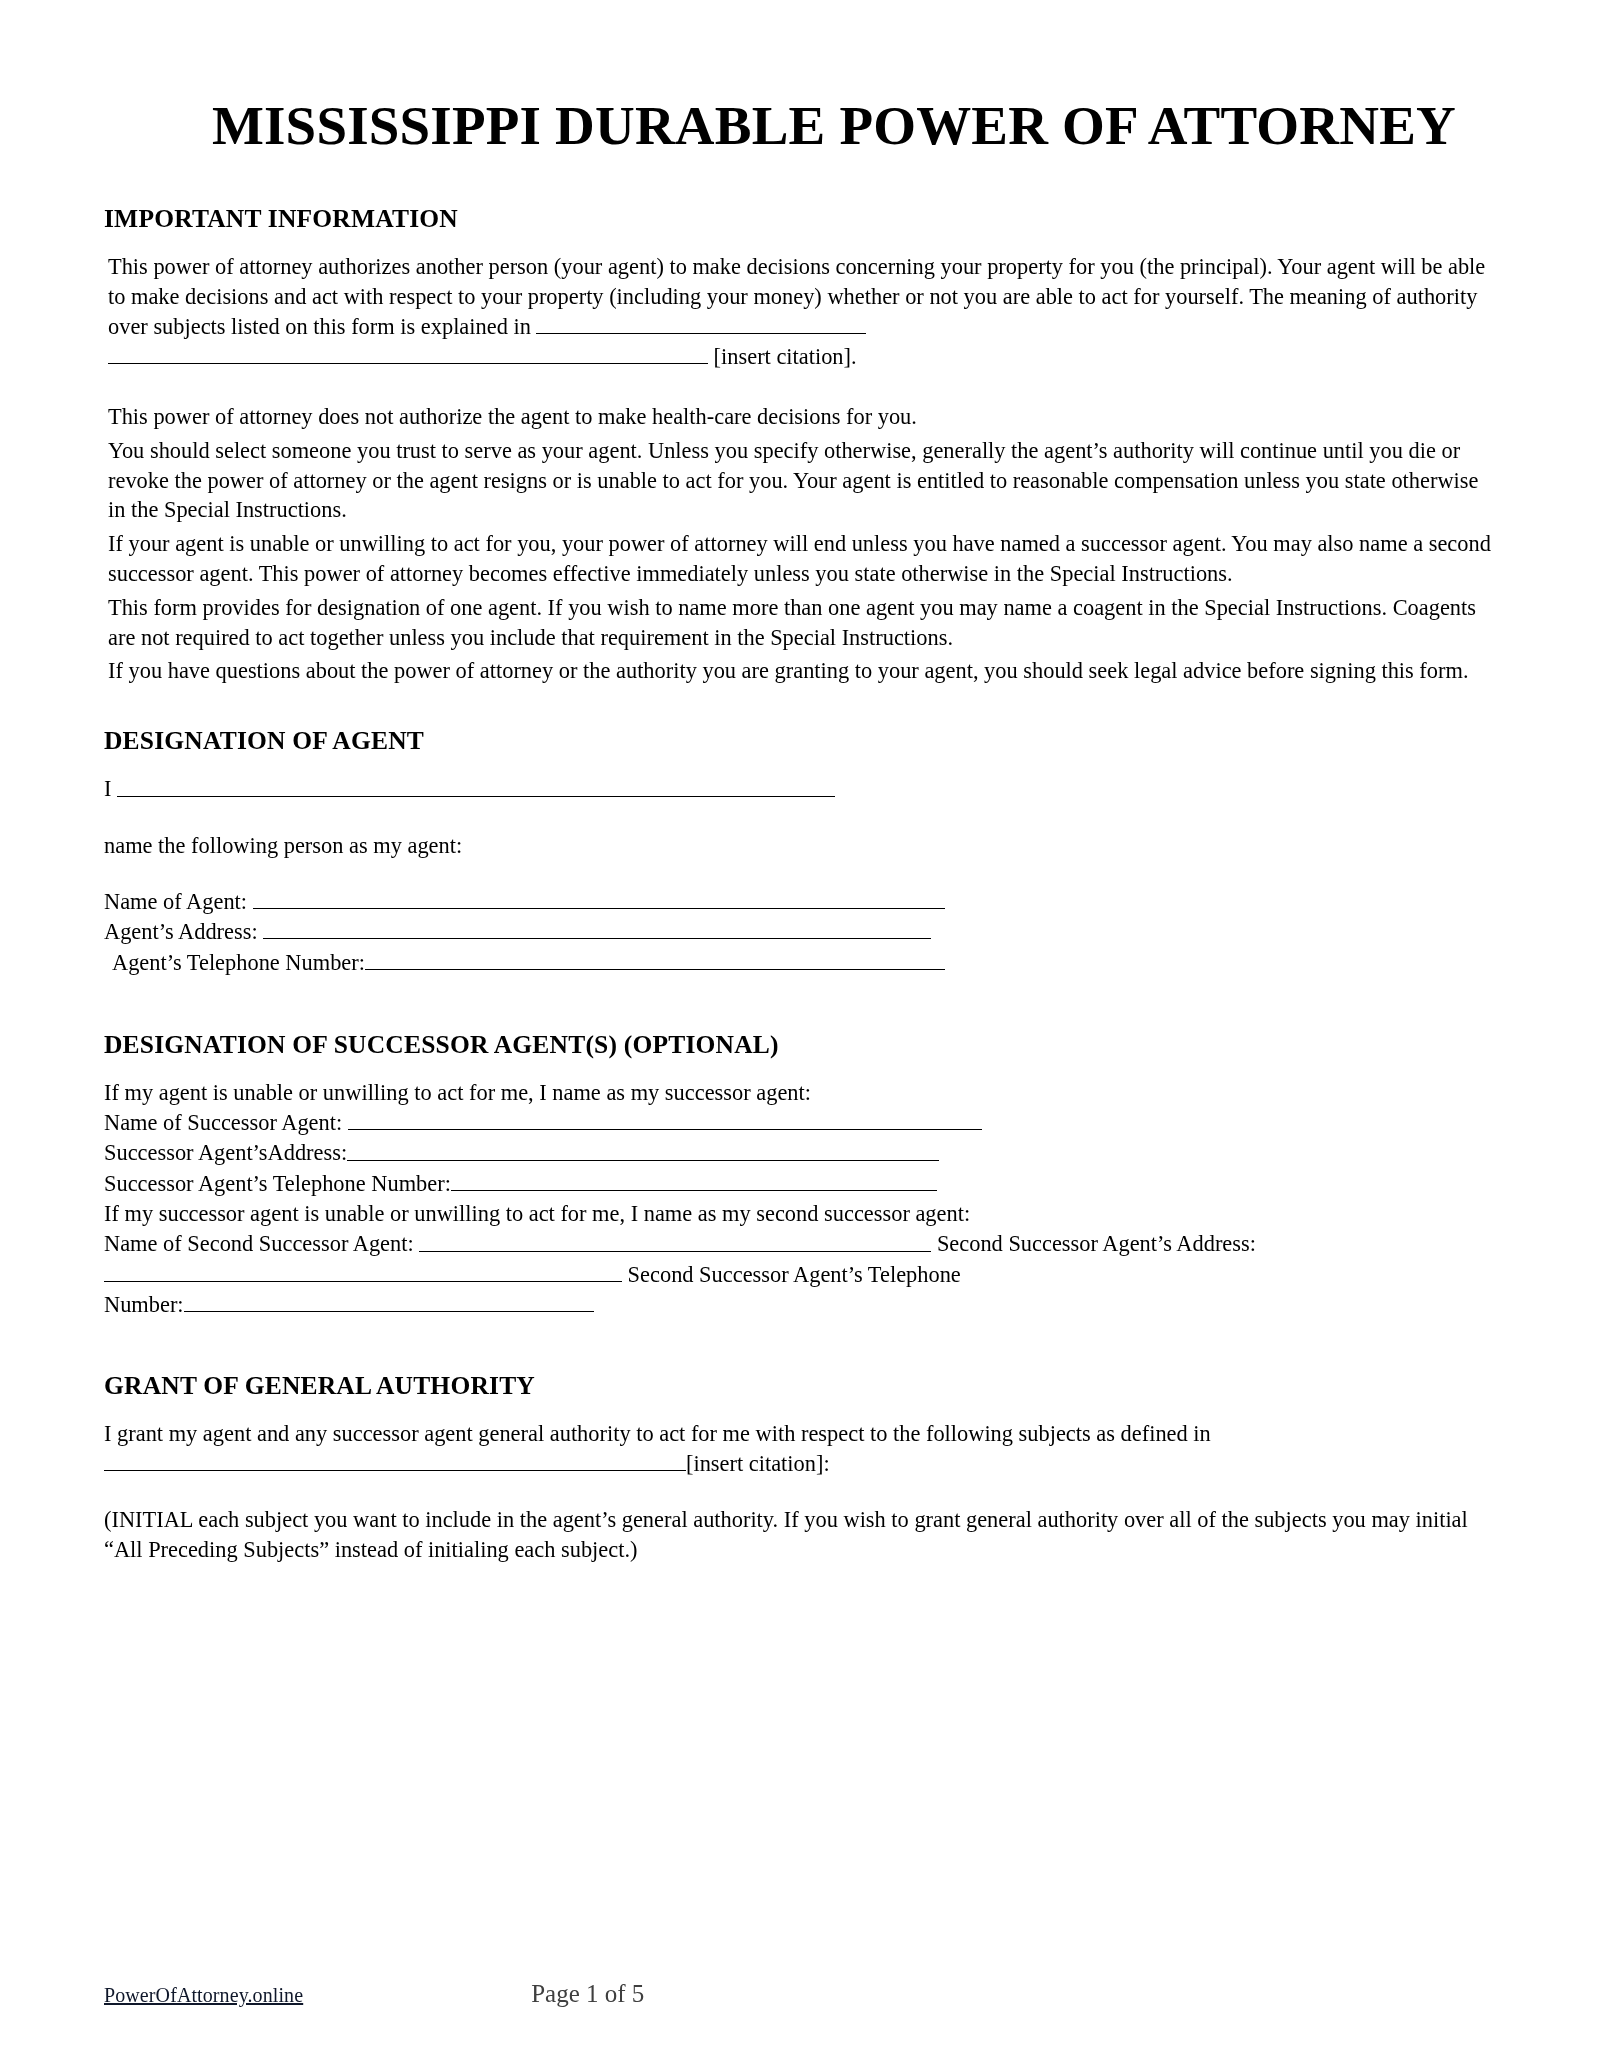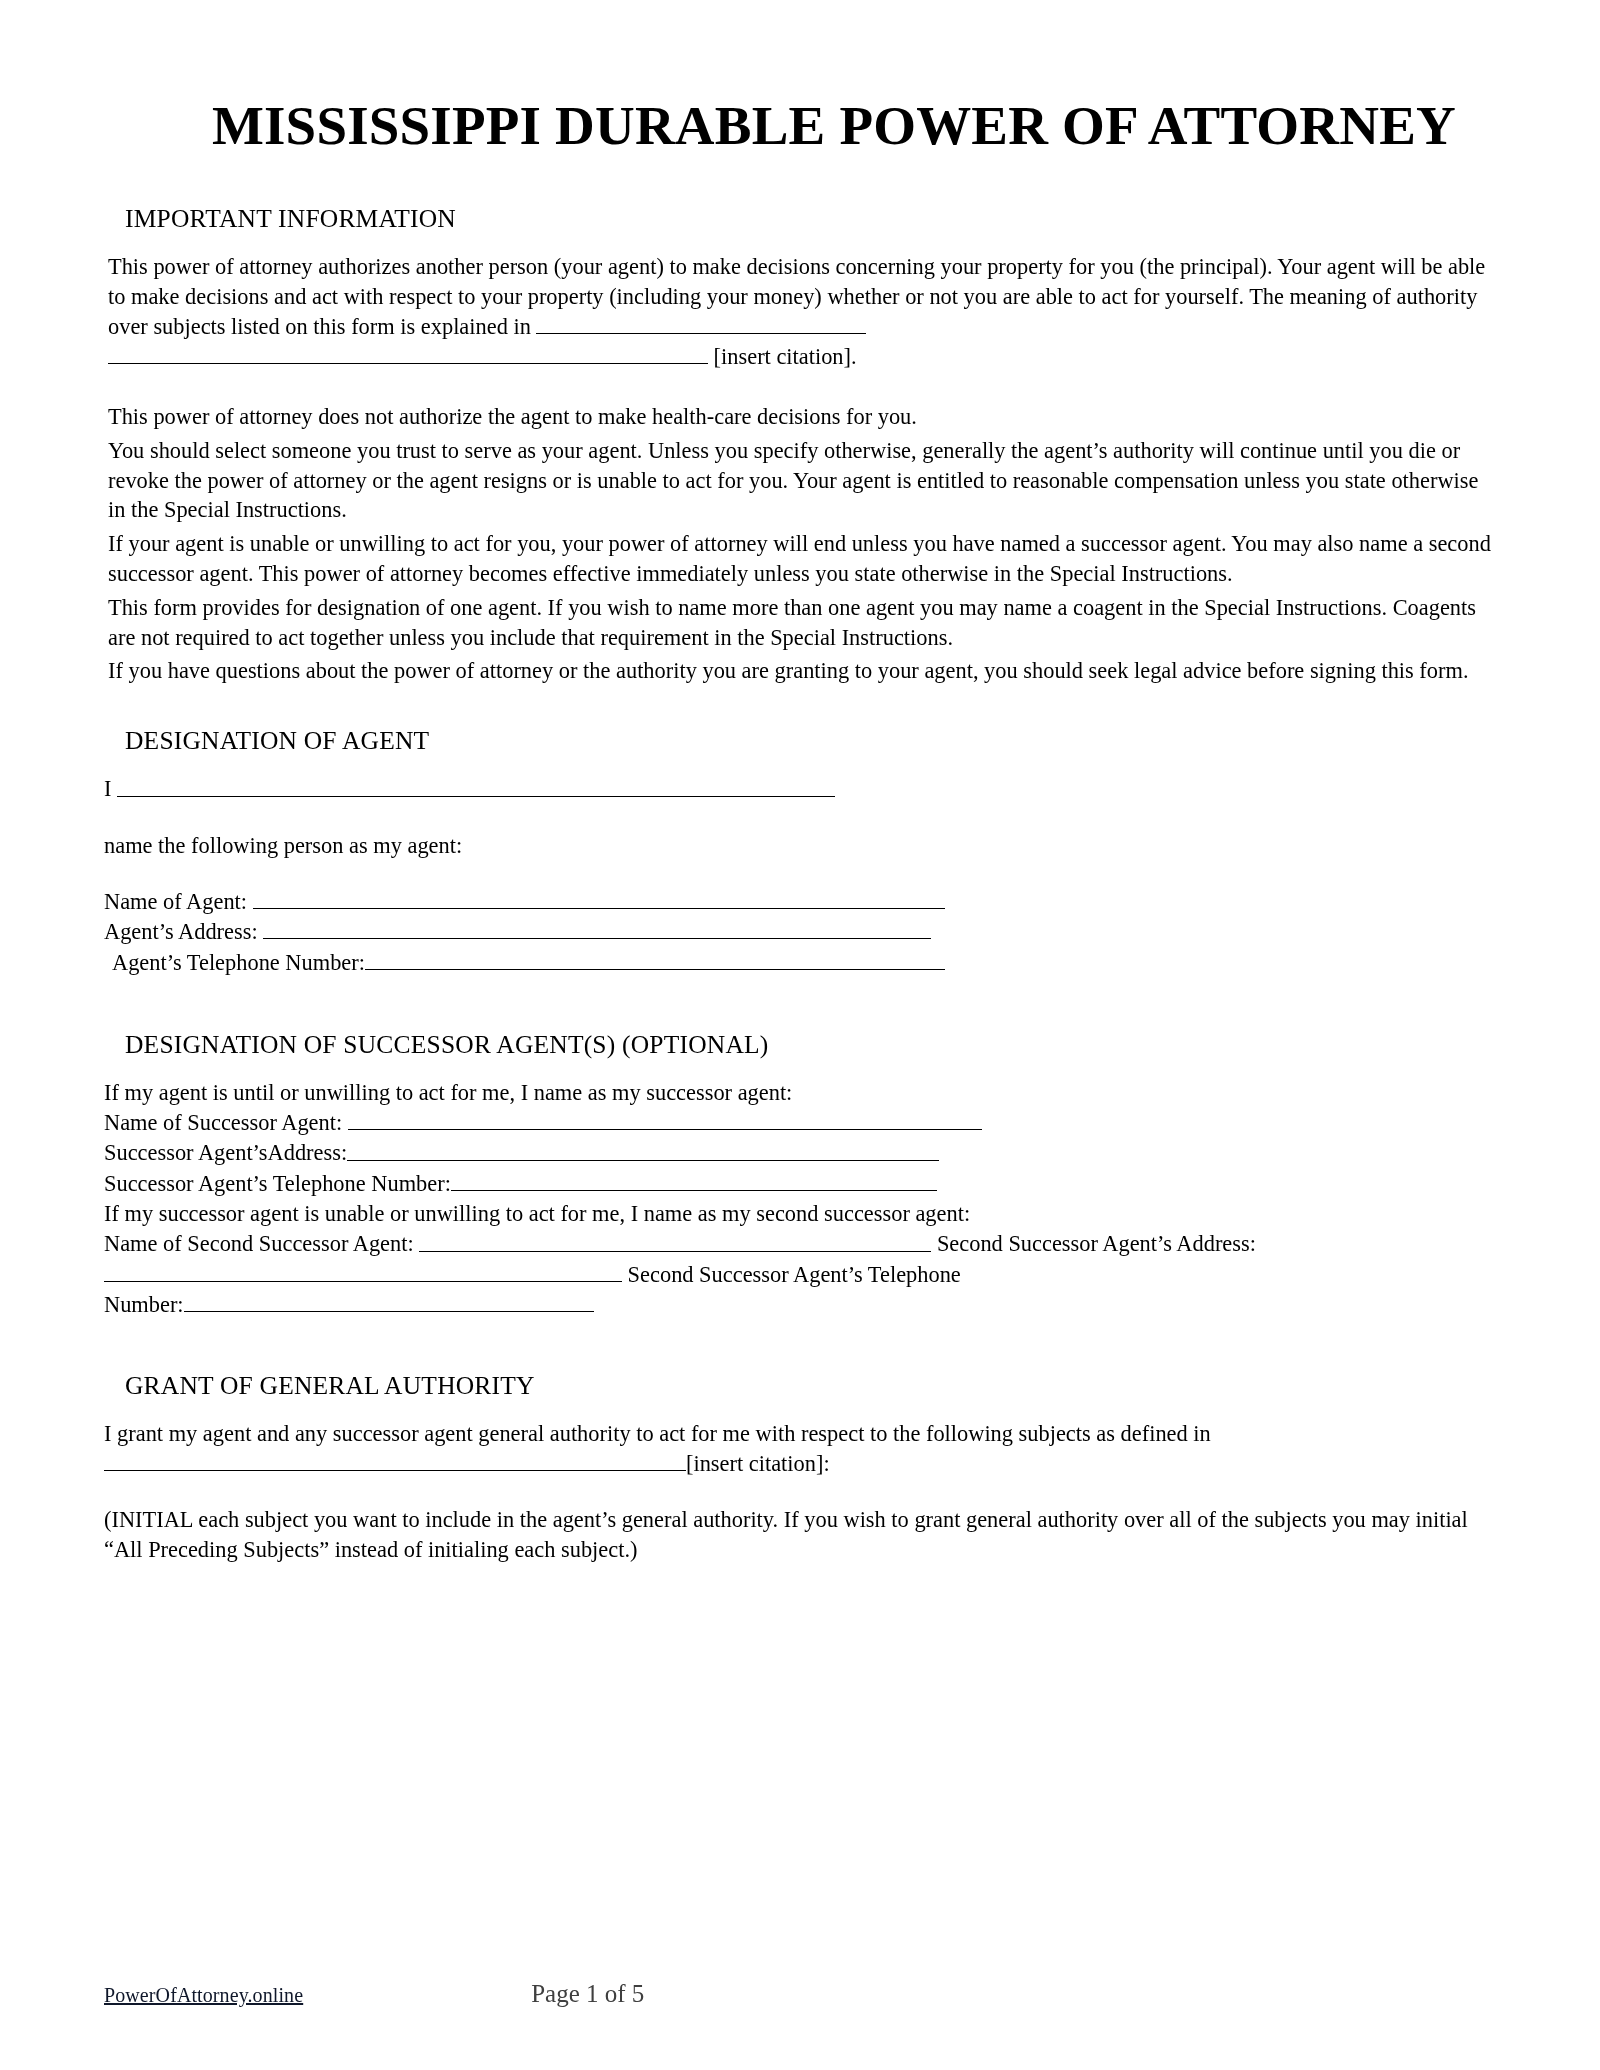--- a/index.html
+++ b/index.html
@@ -24,26 +24,25 @@
   .doc-title {
     text-align: right;
     font-family: "Liberation Serif", serif;
     font-weight: bold;
     font-size: 55px;
     line-height: 1.17;
     letter-spacing: 0.2px;
     margin: 16px 40px 0 40px;
   }
   .section-heading {
-    font-weight: normal;
+    font-weight: bold;
     font-size: 25.5px;
     letter-spacing: 0.2px;
     margin-top: 46px;
     margin-bottom: 18px;
-    margin-left: 21px;
   }
   .body-text {
     font-size: 22.4px;
     line-height: 1.33;
     text-align: left;
     margin: 0 0 22px 0;
   }
   .body-text.tight {
     margin-bottom: 0;
   }
@@ -150,21 +149,21 @@
       <span class="fill-inline" style="width:668px"></span>
     </p>
     <p class="line-row" style="padding-left:8px">
       <span>Agent’s Telephone Number:</span><span class="fill-inline" style="width:580px"></span>
     </p>
   </div>
 
   <div class="section-heading" style="margin-top:52px">DESIGNATION OF SUCCESSOR AGENT(S) (OPTIONAL)</div>
 
   <div class="block-lines">
-    <p class="no-wrap-block">If my agent is until or unwilling to act for me, I name as my successor agent:</p>
+    <p class="no-wrap-block">If my agent is unable or unwilling to act for me, I name as my successor agent:</p>
 
     <p class="line-row">
       <span>Name of Successor Agent:</span>
       <span class="fill-inline" style="width:634px"></span>
     </p>
     <p class="line-row">
       <span>Successor Agent’sAddress:</span><span class="fill-inline" style="width:592px"></span>
     </p>
     <p class="line-row">
       <span>Successor Agent’s Telephone Number:</span><span class="fill-inline" style="width:486px"></span>

